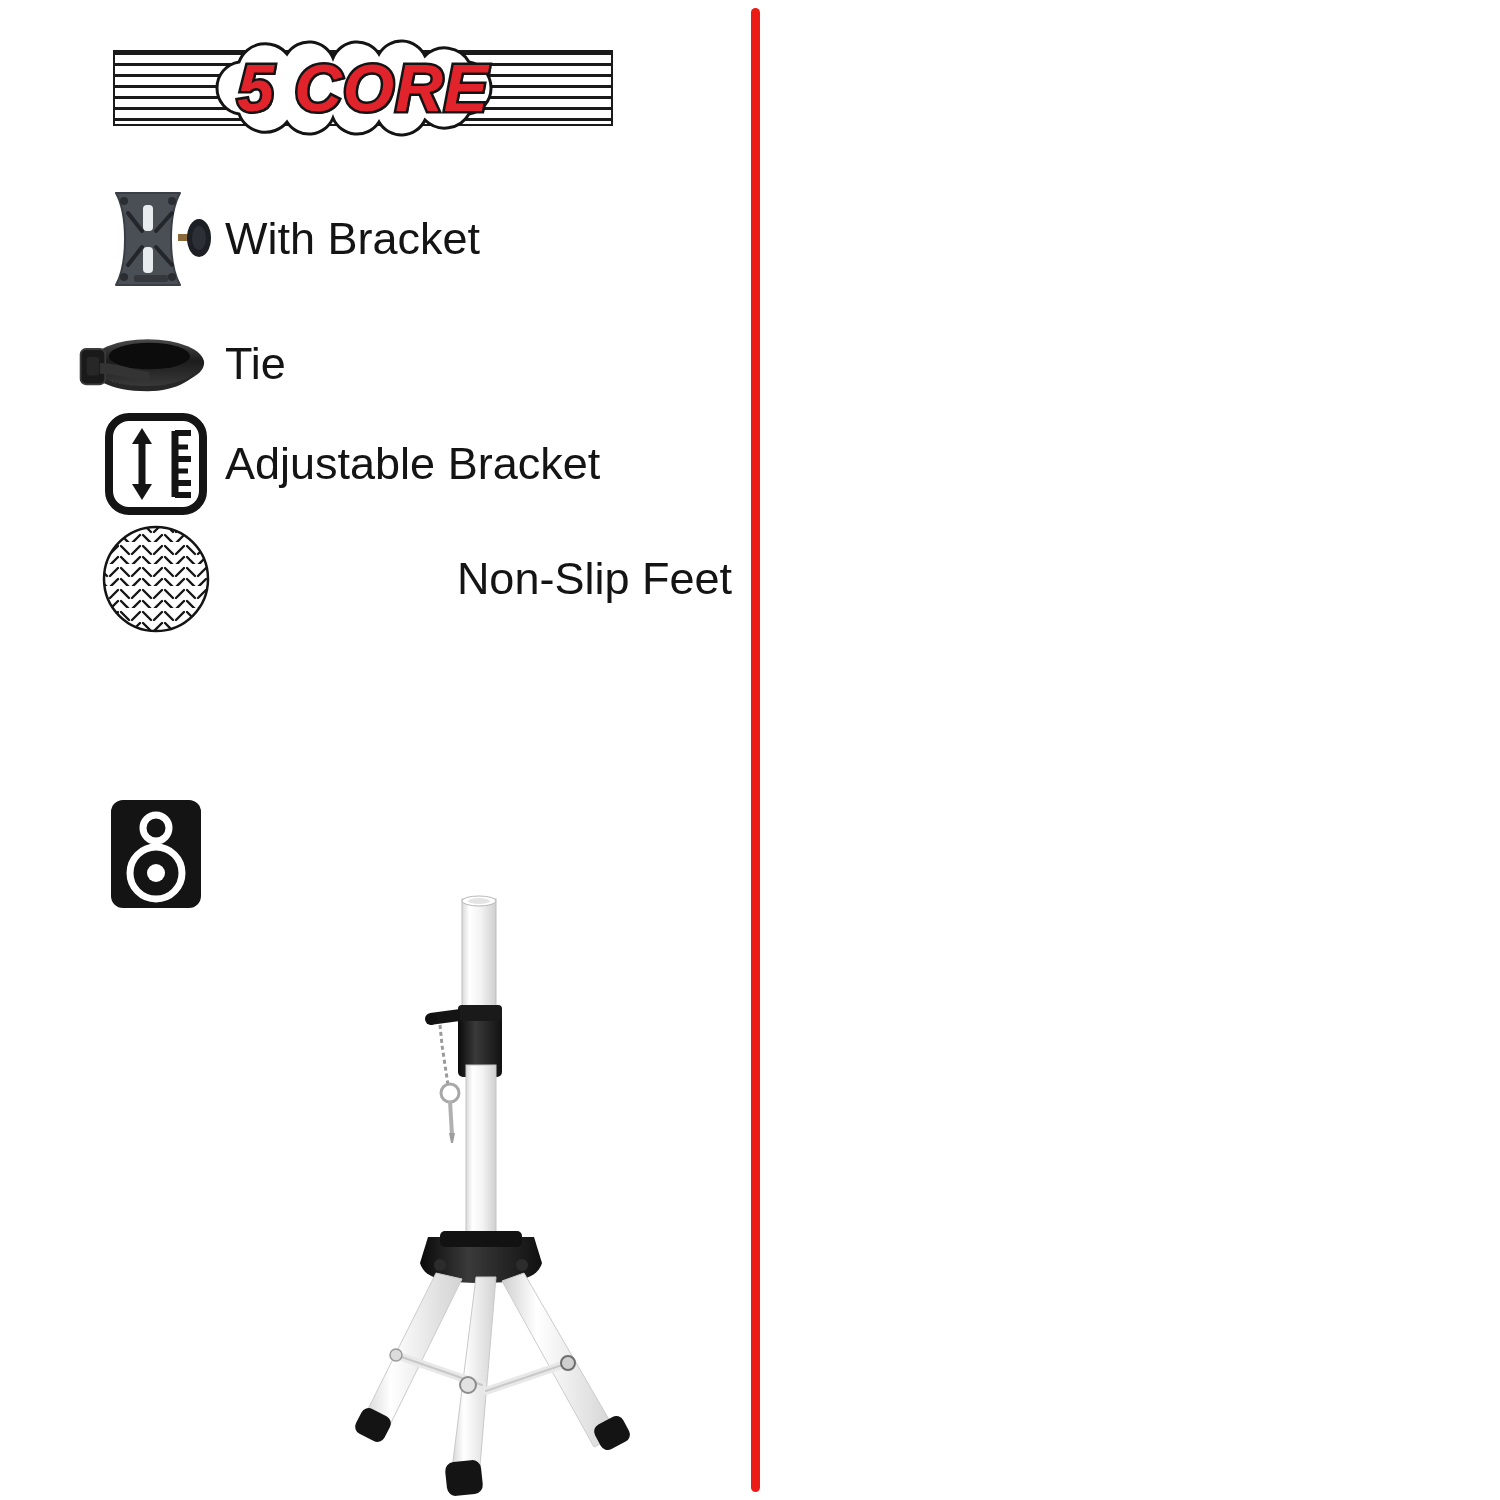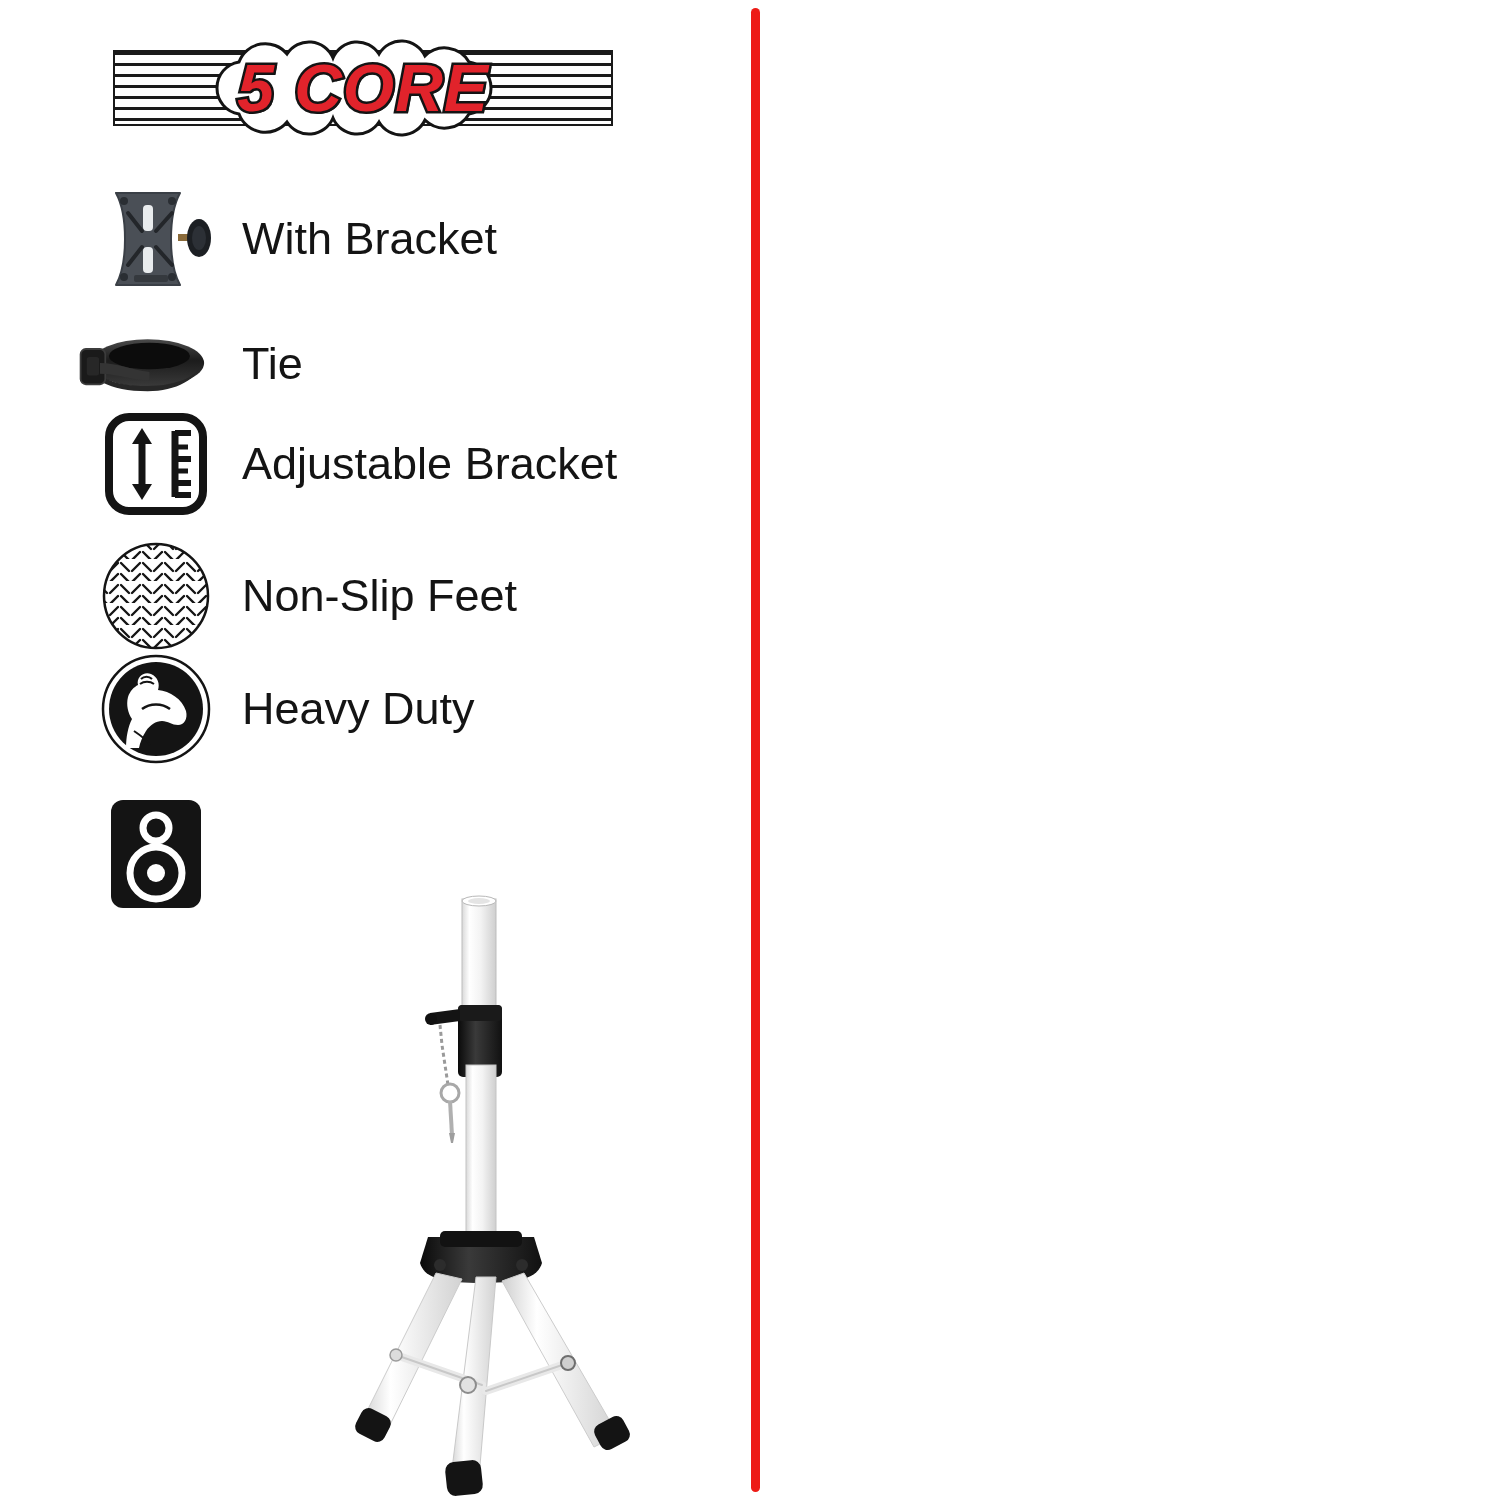--- a/index.html
+++ b/index.html
@@ -110,21 +110,21 @@
     font-family: "Liberation Sans", sans-serif;
     font-size: 45px;
     line-height: 1.18;
     color: #141414;
     white-space: pre-line;
   }
 
   
   .lrow { left: 92px; width: 640px; }
   .lrow .feature-icon { width: 128px; height: 128px; }
-  .lrow .feature-label { margin-left: 22px; }
+  .lrow .feature-label { margin-left: 5px; }
 
   
   .tripod {
     position: absolute;
   }
   .tripod svg { display: block; }
 
   .tripod-white { left: 300px; top: 885px; width: 420px; height: 615px; }
 </style>
 </head>
@@ -236,21 +236,21 @@
           <line x1="74" y1="38" x2="87" y2="38" stroke="#141414" stroke-width="5"></line>
           <line x1="74" y1="50" x2="90" y2="50" stroke="#141414" stroke-width="6"></line>
           <line x1="74" y1="62" x2="87" y2="62" stroke="#141414" stroke-width="5"></line>
           <line x1="74" y1="74" x2="90" y2="74" stroke="#141414" stroke-width="6"></line>
           <line x1="74" y1="86" x2="90" y2="86" stroke="#141414" stroke-width="6"></line>
         </svg>
       </div>
       <div class="feature-label">Adjustable Bracket</div>
     </div>
 
-    <div class="feature-row lrow" style="top:532px;">
+    <div class="feature-row lrow" style="top:515px;justify-content:space-between;">
         <div class="feature-icon">
         <svg width="118" height="118" viewBox="0 0 118 118">
           <defs>
             <clipPath id="treadClip">
                 <circle cx="59" cy="59" r="52"></circle>
               </clipPath>
             <pattern id="tread" width="22" height="22" patternUnits="userSpaceOnUse">
               <line x1="2" y1="4" x2="10" y2="12" stroke="#141414" stroke-width="2.4" stroke-linecap="round"></line>
               <line x1="13" y1="12" x2="21" y2="4" stroke="#141414" stroke-width="2.4" stroke-linecap="round"></line>
               <line x1="2" y1="15" x2="10" y2="23" stroke="#141414" stroke-width="2.4" stroke-linecap="round"></line>
@@ -259,49 +259,20 @@
           </defs>
           <circle cx="59" cy="59" r="52" fill="#ffffff" stroke="#141414" stroke-width="2.5"></circle>
           <g clip-path="url(#treadClip)">
             <rect x="0" y="0" width="118" height="118" fill="url(#tread)"></rect>
           </g>
         </svg>
       </div>
       <div class="feature-label">Non-Slip Feet</div>
     </div>
 
-    <div class="feature-row lrow" style="top:645px;">
-      <div class="feature-icon">
-        <svg width="116" height="116" viewBox="0 0 116 116">
-          <circle cx="58" cy="58" r="53" fill="#ffffff" stroke="#141414" stroke-width="2.5"></circle>
-          <circle cx="58" cy="58" r="47" fill="#141414"></circle>
-
-          <path d="M40,34
-                   C38,26 46,20 53,23
-                   C60,26 62,33 60,39
-                   C72,40 84,48 88,60
-                   C90,68 86,74 80,74
-                   C74,74 70,70 64,70
-                   C58,70 52,74 48,80
-                   C44,86 42,92 41,97
-                   L28,97
-                   C28,86 30,76 34,68
-                   C30,62 28,54 30,46
-                   C32,40 36,36 40,34 Z" fill="#ffffff"></path>
-
-          <path d="M43,28 C46,25 51,25 54,28" stroke="#141414" stroke-width="2" fill="none"></path>
-          <path d="M42,33 C46,30 52,30 56,33" stroke="#141414" stroke-width="2" fill="none"></path>
-
-          <path d="M44,58 C52,52 64,52 72,58" stroke="#141414" stroke-width="2.5" fill="none"></path>
-
-          <path d="M36,80 C42,84 48,88 52,94" stroke="#141414" stroke-width="2" fill="none"></path>
-        </svg>
-      </div>
-      <div class="feature-label">Heavy Duty</div>
-    </div>
 
     <div class="feature-row lrow" style="top:790px;">
       <div class="feature-icon">
         <svg width="106" height="120" viewBox="0 0 106 120">
           <rect x="8" y="6" width="90" height="108" rx="12" fill="#141414"></rect>
           <circle cx="53" cy="34" r="13" fill="none" stroke="#ffffff" stroke-width="7"></circle>
           <circle cx="53" cy="79" r="26" fill="none" stroke="#ffffff" stroke-width="7"></circle>
           <circle cx="53" cy="79" r="9" fill="#ffffff"></circle>
         </svg>
       </div>

